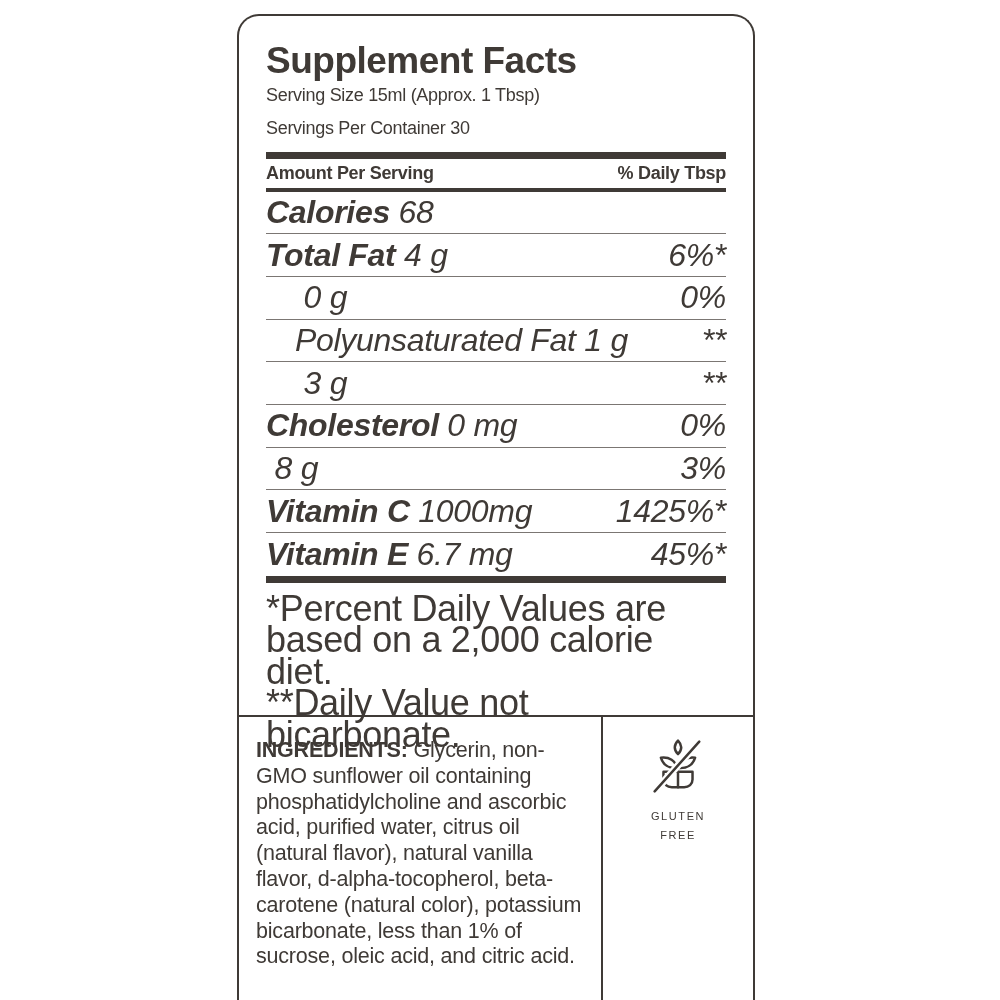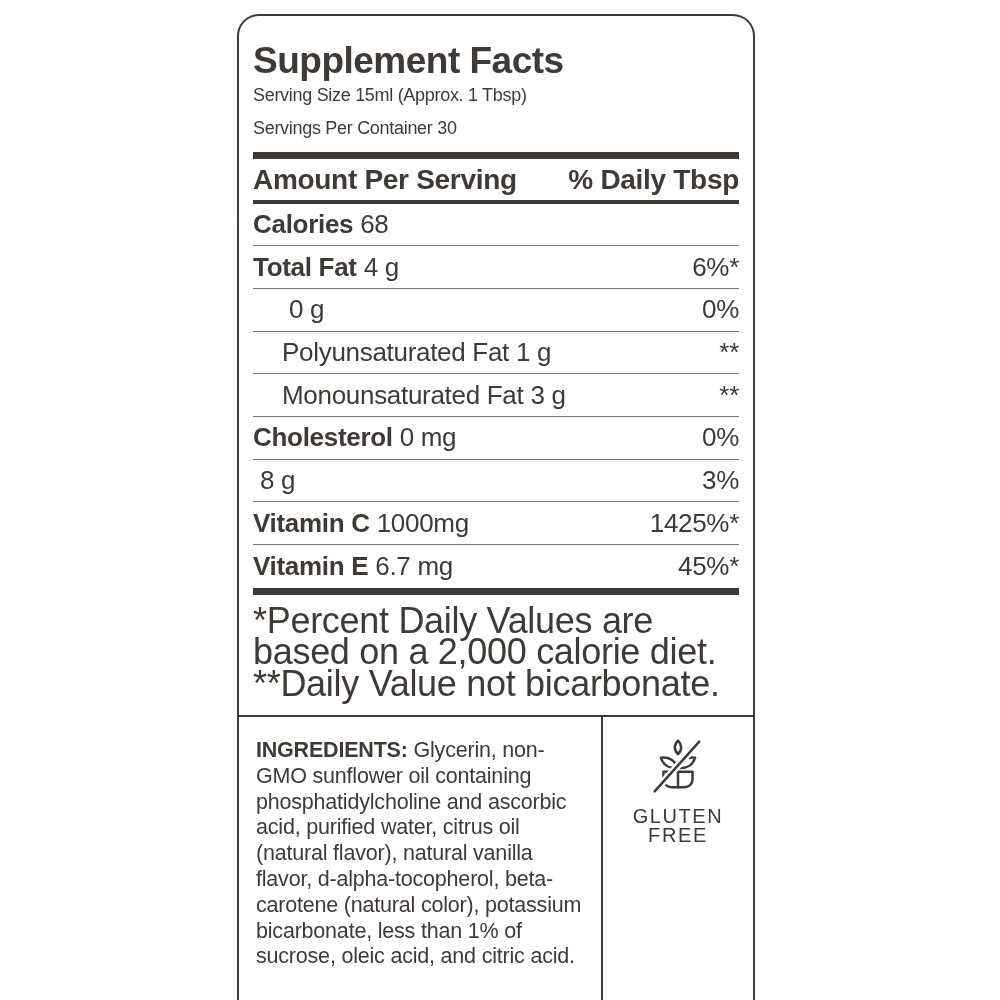--- a/index.html
+++ b/index.html
@@ -7,43 +7,43 @@
     --hairline:#7b7673;
   }
   *{margin:0;padding:0;box-sizing:border-box;}
   html,body{width:1000px;height:1000px;background:#ffffff;overflow:hidden;
     font-family:"Liberation Sans","DejaVu Sans",sans-serif;color:var(--ink);}
   .label{
     position:absolute;left:237px;top:14px;width:518px;height:1010px;
     border:2px solid var(--ink);border-radius:22px 22px 0 0;border-bottom:none;
     background:#ffffff;
   }
-  .facts{padding:0 14px;}
+  .facts{padding:0 27px;}
   .title{margin-top:26px;font-size:37px;font-weight:700;letter-spacing:-0.5px;line-height:1.0;}
   .serving{font-size:18px;line-height:33px;letter-spacing:-0.3px;}
   .bar-thick{height:7px;background:var(--ink);}
   .bar1{margin-top:7px;}
-  .hdr-row{height:41px;display:flex;align-items:center;justify-content:space-between;
-    font-size:28px;font-weight:700;letter-spacing:-0.3px;}
+  .hdr-row{height:29px;display:flex;align-items:center;justify-content:space-between;
+    font-size:18px;font-weight:700;letter-spacing:-0.3px;}
   .hdr-underline{height:3.5px;background:var(--ink);}
-  .row{height:42.7px;display:flex;align-items:center;font-size:26px;letter-spacing:-0.3px;
-    border-bottom:1.6px solid var(--hairline);}
+  .row{height:42.7px;display:flex;align-items:center;font-size:32px;letter-spacing:-0.3px;
+    border-bottom:1.6px solid var(--hairline);font-style:italic;}
   .row:last-child{border-bottom:none;}
   .row.indent{padding-left:29px;}
   .rname.b{font-weight:700;}
   .rval{margin-left:auto;text-align:right;white-space:nowrap;}
   .footnotes{margin-top:10px;font-size:36px;line-height:31.5px;letter-spacing:-0.3px;}
   .bottom{
     position:absolute;left:0;right:0;top:699px;bottom:0;
     border-top:2px solid var(--ink);display:flex;align-items:stretch;
   }
   .ingredients-col{flex:1;padding:21px 12px 0 17px;font-size:21.5px;line-height:25.8px;letter-spacing:-0.2px;}
   .ingredients-col .b{font-weight:700;}
   .badge-col{width:152px;border-left:2px solid var(--ink);display:flex;flex-direction:column;align-items:center;padding-top:21px;}
-  .badge-text{margin-top:13px;text-align:center;font-size:20px;line-height:19px;letter-spacing:1.6px;font-weight:400;}
+  .badge-text{margin-top:13px;text-align:center;font-size:11px;line-height:19px;letter-spacing:1.6px;font-weight:400;}
 </style>
 </head>
 <body>
 
 <div class="label">
   <div class="facts">
     <div class="title">Supplement Facts</div>
     <div class="serving">
       <div>Serving Size 15ml (Approx. 1 Tbsp)</div>
       <div>Servings Per Container 30</div>
@@ -68,21 +68,20 @@
         <div class="row indent">
           <span class="ramt">&nbsp;0 g</span>
           <span class="rval">0%</span>
         </div>
         <div class="row indent">
           <span class="rname">Polyunsaturated Fat</span>
           <span class="ramt">&nbsp;1 g</span>
           <span class="rval">**</span>
         </div>
         <div class="row indent">
-          <span class="rname">Monounsaturated Fat</span>
           <span class="ramt">&nbsp;3 g</span>
           <span class="rval">**</span>
         </div>
         <div class="row">
           <span class="rname b">Cholesterol</span>
           <span class="ramt">&nbsp;0 mg</span>
           <span class="rval">0%</span>
         </div>
         <div class="row">
           <span class="ramt">&nbsp;8 g</span>

